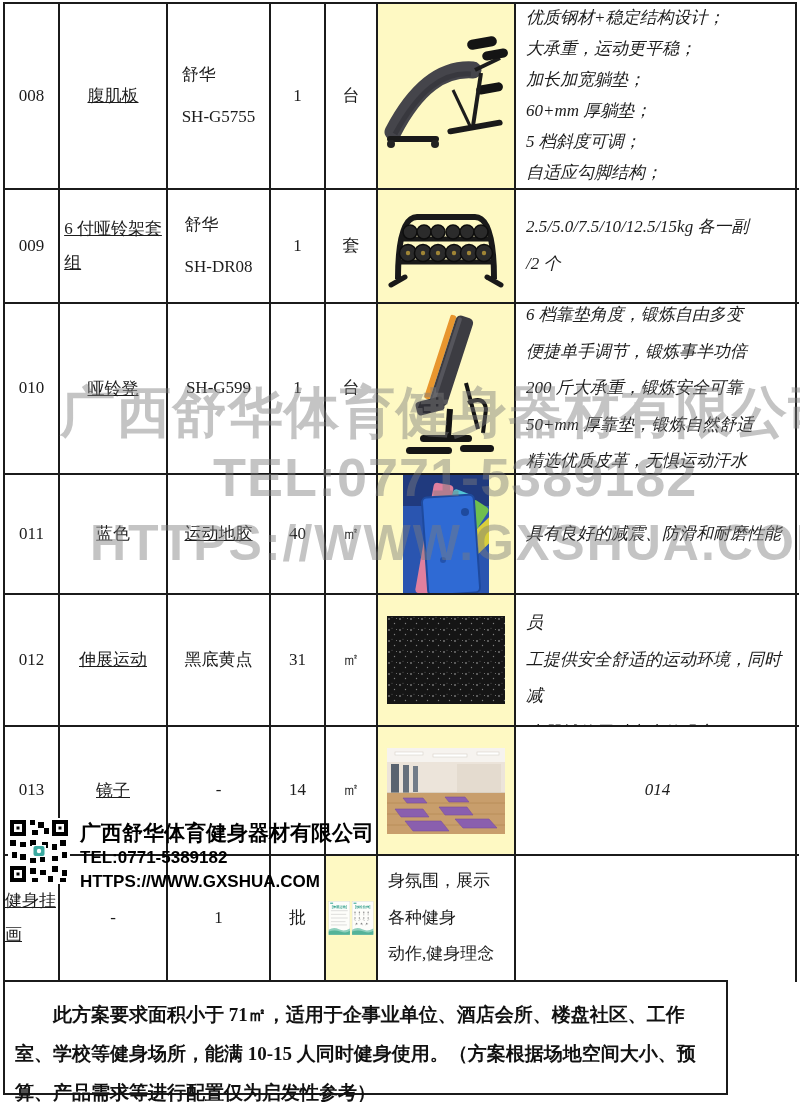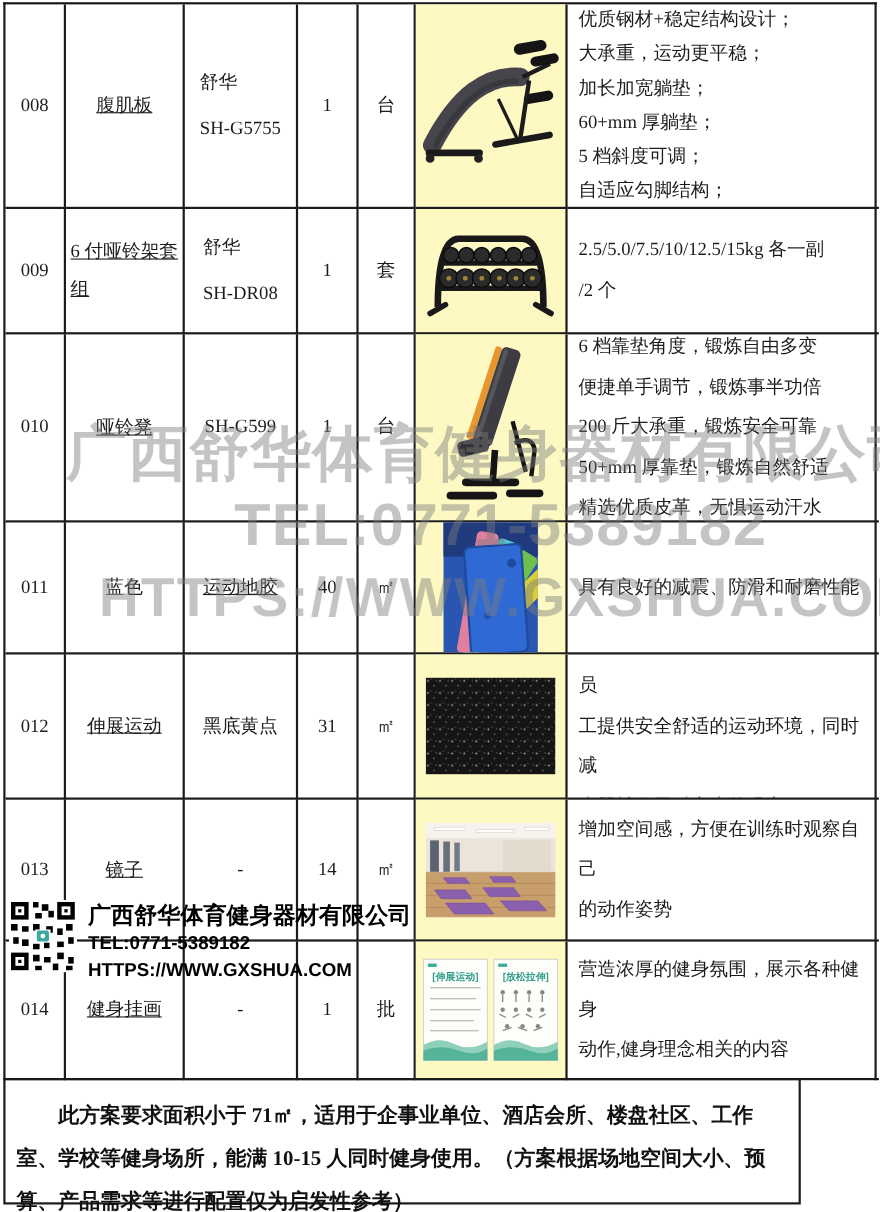--- a/index.html
+++ b/index.html
@@ -17,21 +17,21 @@
     border:2px solid #1b1b1b;border-bottom:none;
     box-sizing:border-box;
   }
   .c{
     border-right:2px solid #1b1b1b;border-bottom:2px solid #1b1b1b;
     box-sizing:border-box;
     display:flex;align-items:center;justify-content:center;
     text-align:left;font-size:17px;color:#1c1c1c;
     white-space:pre-line;line-height:1.7;overflow:hidden;
   }
-  .c:nth-child(7n){border-right:none;}
+  .c:nth-child(7n){border-right:none;font-style:italic;}
   .model{line-height:2.5;}
   .name{line-height:2.0;text-decoration:underline;}
   .desc{justify-content:flex-start;text-align:left;line-height:2.15;padding:0 8px 0 10px;}
   .desc.tight{line-height:1.82;}
   .img{padding:2px;background:#fef9c3;}
   
   .footer-box{
     position:absolute;left:3px;top:980px;width:725px;height:115px;
     border:2px solid #1b1b1b;box-sizing:border-box;
   }
@@ -229,22 +229,20 @@
       <g fill="#8a5fae" stroke="#7a4f9e" stroke-width="0.6">
         <polygon points="16,50 36,50 40,55 20,55"></polygon>
         <polygon points="58,49 78,49 82,54 62,54"></polygon>
         <polygon points="8,61 36,61 42,69 14,69"></polygon>
         <polygon points="52,59 80,59 86,67 58,67"></polygon>
         <polygon points="18,73 54,73 62,83 26,83"></polygon>
         <polygon points="68,71 102,71 110,80 76,80"></polygon>
       </g>
     </svg>
   </div>
-  <div class="c desc">增加空间感，方便在训练时观察自己
-的动作姿势</div>
 
   <div class="c">014</div>
   <div class="c name">健身挂画</div>
   <div class="c model">-</div>
   <div class="c">1</div>
   <div class="c">批</div>
   <div class="c img">
     <svg width="126" height="96" viewBox="0 0 126 96">
       <rect x="2" y="2" width="58" height="92" fill="#fdfdfa" stroke="#cccccc" stroke-width="0.8"></rect>
       <rect x="66" y="2" width="58" height="92" fill="#fdfdfa" stroke="#cccccc" stroke-width="0.8"></rect>

